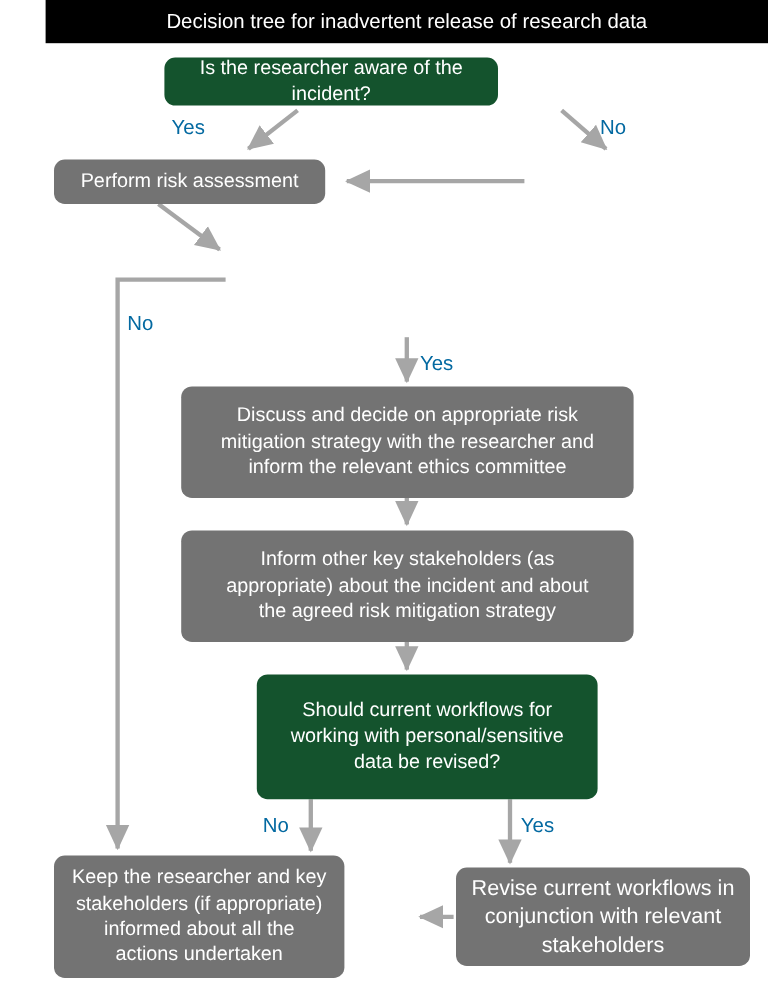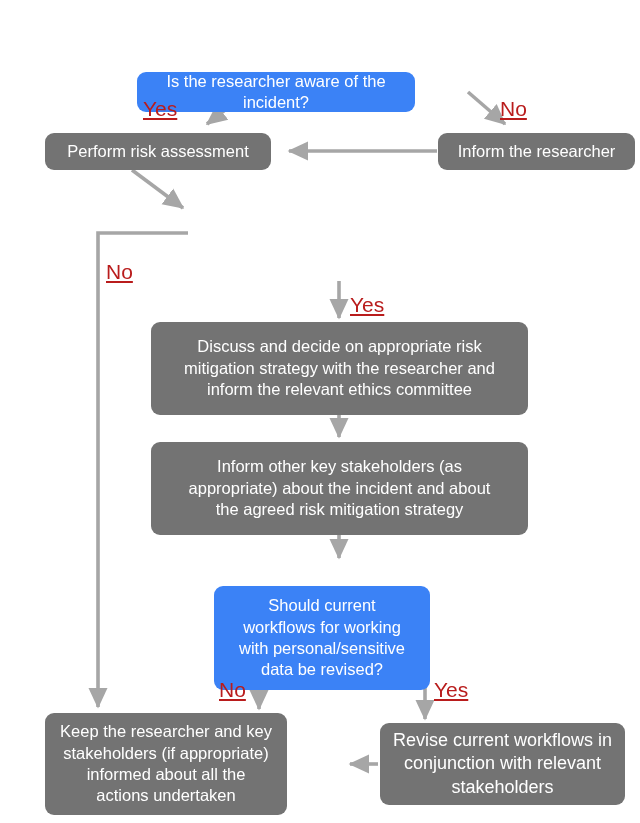--- a/index.html
+++ b/index.html
@@ -40,36 +40,34 @@
     align-items: center;
     justify-content: center;
     text-align: center;
     color: #ffffff;
     border-radius: 9px;
     line-height: 1.30;
     padding: 4px 10px;
     white-space: pre-line;
   }
   .node.decision {
-    background: #3b82f6;
-    margin-top: 24px;
+    background: #14532d;
   }
   .node.process {
     background: #737373;
   }
 
   
   .label {
     position: absolute;
     z-index: 3;
-    color: #b91c1c;
-    font-size: 21px;
+    color: #0369a1;
+    font-size: 17px;
     line-height: 1;
     white-space: nowrap;
-    text-decoration: underline;
   }
 
   .t-title {
     position: absolute;
     left: 38px;
     top: 0px;
     width: 602px;
     height: 36px;
     background: #000000;
     color: #ffffff;
@@ -78,20 +76,21 @@
     justify-content: center;
     font-size: 17px;
     z-index: 4;
   }
 </style>
 </head>
 <body>
 
 <div id="canvas">
 
+  <div class="t-title">Decision tree for inadvertent release of research data</div>
 
   <svg id="connectors" viewBox="0 0 640 823">
     <defs>
       <marker id="ah" markerWidth="7" markerHeight="7" refX="5.4" refY="3.1" orient="auto" markerUnits="strokeWidth">
         <path d="M0,0.4 L5.8,3.1 L0,5.8 z" fill="#a6a6a6"></path>
       </marker>
     </defs>
 
     <line x1="248" y1="92" x2="207" y2="124" stroke="#a6a6a6" stroke-width="3.6" marker-end="url(#ah)"></line>
 
@@ -113,28 +112,27 @@
 
     <line x1="425" y1="666" x2="425" y2="719" stroke="#a6a6a6" stroke-width="3.6" marker-end="url(#ah)"></line>
 
     <line x1="378" y1="764" x2="350" y2="764" stroke="#a6a6a6" stroke-width="3.6" marker-end="url(#ah)"></line>
   </svg>
 
   <div class="node decision" style="left:137px; top:48px; width:278px; height:40px; font-size:16.5px;">Is the researcher aware of the incident?</div>
 
   <div class="node process" style="left:45px; top:133px; width:226px; height:37px; font-size:16.5px;">Perform risk assessment</div>
 
-  <div class="node process" style="left:438px; top:133px; width:197px; height:37px; font-size:16.5px;">Inform the researcher</div>
 
 
   <div class="node process" style="left:151px; top:322px; width:377px; height:93px; font-size:16.5px; padding:16px 22px;">Discuss and decide on appropriate risk mitigation strategy with the researcher and inform the relevant ethics committee</div>
 
   <div class="node process" style="left:151px; top:442px; width:377px; height:93px; font-size:16.5px; padding:20px 26px;">Inform other key stakeholders (as appropriate) about the incident and about the agreed risk mitigation strategy</div>
 
-  <div class="node decision" style="left:214px; top:562px; width:216px; height:104px; font-size:16.5px; padding:4px 18px;">Should current workflows for working with personal/sensitive data be revised?</div>
+  <div class="node decision" style="left:214px; top:562px; width:284px; height:104px; font-size:16.5px; padding:4px 18px;">Should current workflows for working with personal/sensitive data be revised?</div>
 
   <div class="node process" style="left:45px; top:713px; width:242px; height:102px; font-size:16.5px; padding:16px 14px;">Keep the researcher and key stakeholders (if appropriate) informed about all the actions undertaken</div>
 
   <div class="node process" style="left:380px; top:723px; width:245px; height:82px; font-size:18px; padding:4px 12px;">Revise current workflows in conjunction with relevant stakeholders</div>
 
   <div class="label" style="left:143px; top:98px;">Yes</div>
 
   <div class="label" style="left:500px; top:98px;">No</div>
 
   <div class="label" style="left:106px; top:261px;">No</div>

